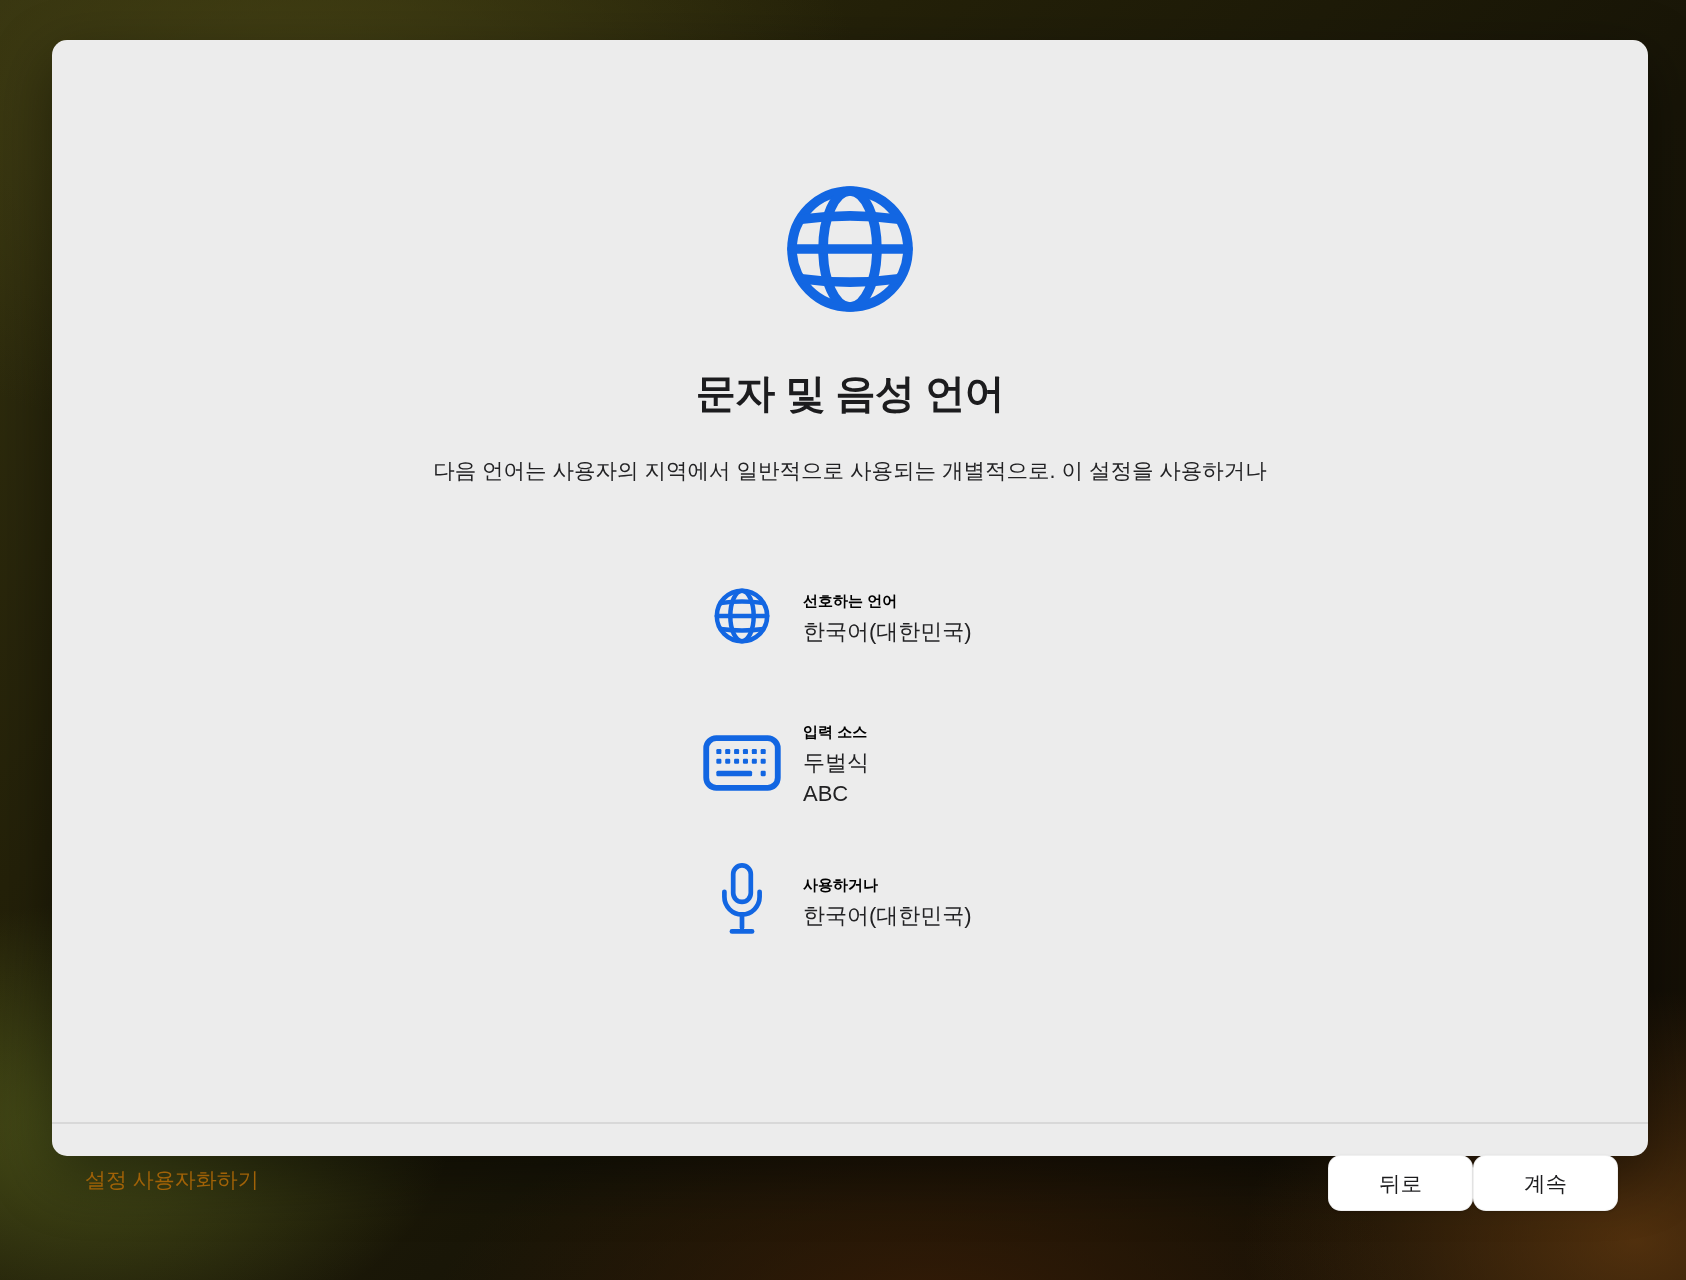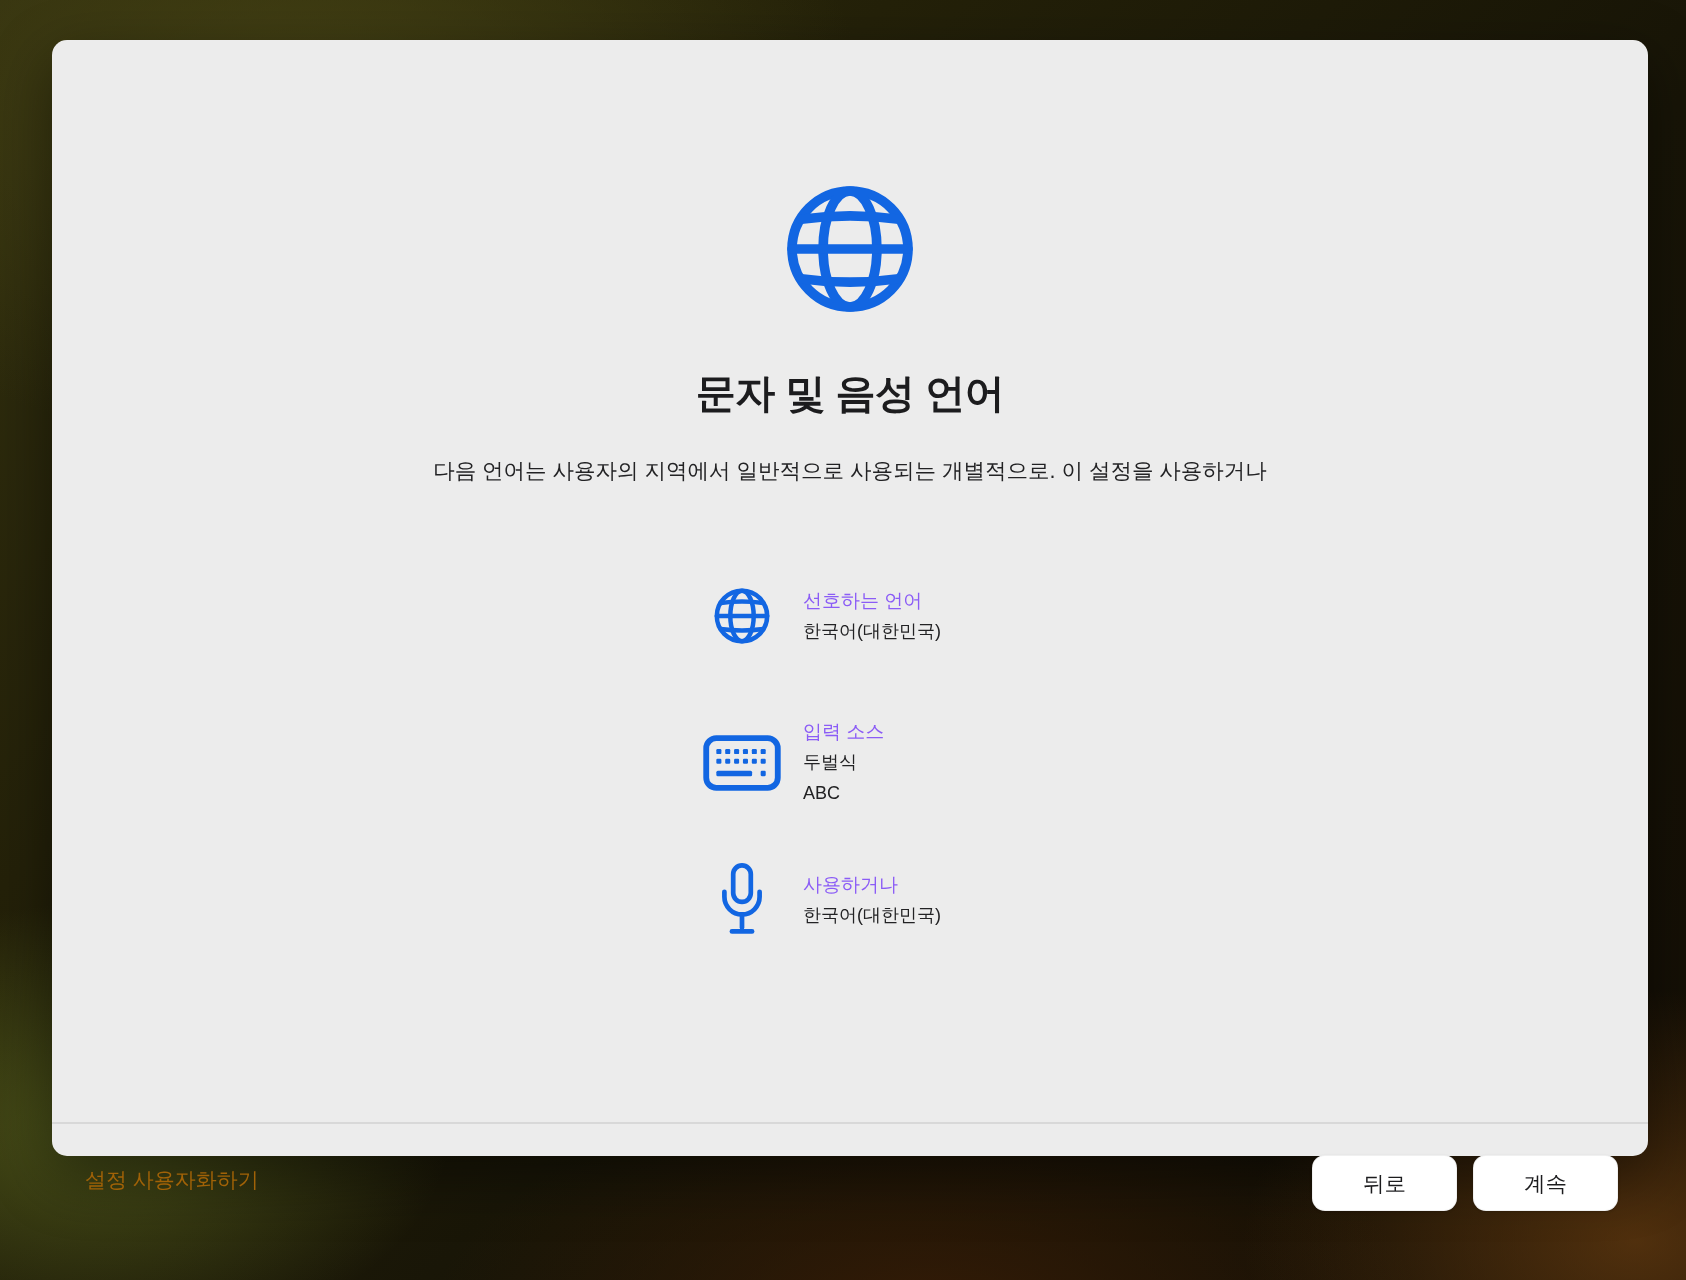--- a/index.html
+++ b/index.html
@@ -62,27 +62,27 @@
   }
   .item-row .icon-cell {
     width: 84px;
     min-width: 84px;
     display: flex;
     align-items: center;
     justify-content: center;
   }
   .item-row .text-cell { padding-left: 19px; }
   .item-label {
-    font-size: 19px;
-    font-weight: 400;
-    color: #8b5cf6;
+    font-size: 15px;
+    font-weight: 700;
+    color: #000000;
     line-height: 31px;
   }
   .item-value {
-    font-size: 18px;
+    font-size: 22px;
     color: #222224;
     line-height: 31px;
   }
   .row-1 { top: 545px; }
   .row-2 { top: 676px; }
   .row-3 { top: 822px; }
 
   .footer-divider {
     position: absolute;
     left: 0; right: 0;
@@ -99,21 +99,21 @@
     color: #a16207;
     cursor: pointer;
     text-decoration: none;
   }
 
   .footer-buttons {
     position: absolute;
     right: 30px;
     top: 1115px;
     display: flex;
-    gap: 16px;
+    gap: 0;
   }
   .mac-button {
     min-width: 145px;
     height: 56px;
     padding: 0 34px;
     background: #ffffff;
     border: 1px solid rgba(0,0,0,0.06);
     border-radius: 13px;
     box-shadow: 0 1px 2.5px rgba(0,0,0,0.18);
     font-family: "Liberation Sans", sans-serif;

